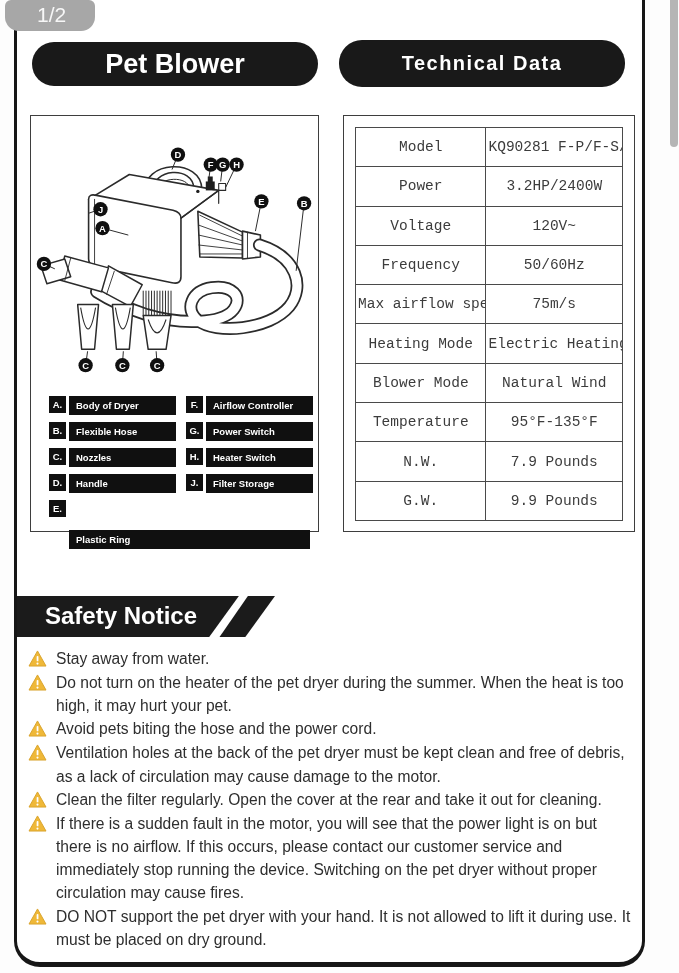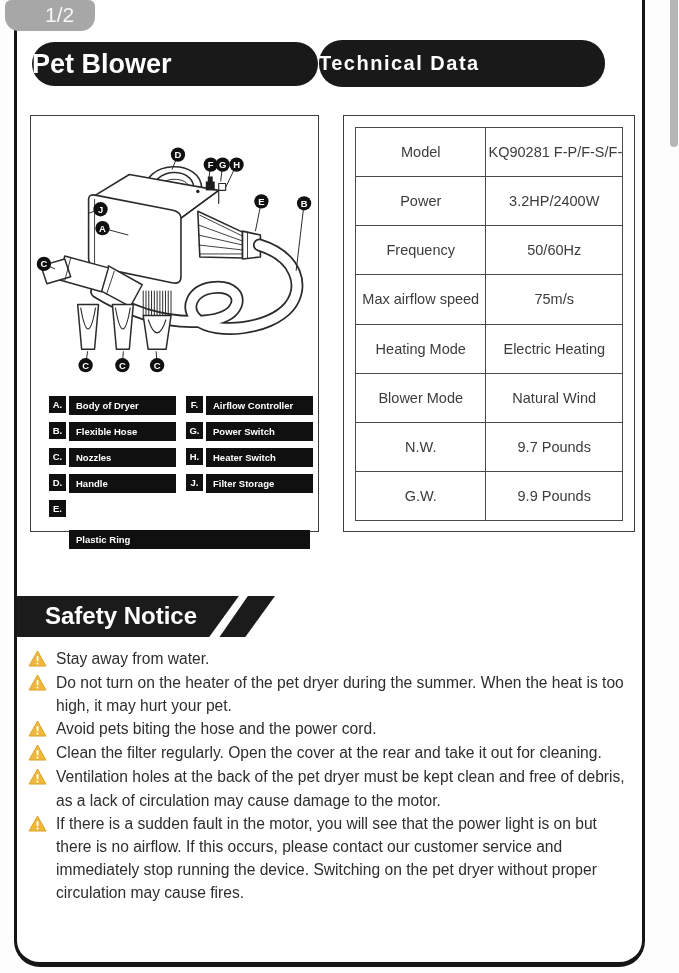--- a/index.html
+++ b/index.html
@@ -9,34 +9,34 @@
   }
   
   .page-card{
     position:absolute;left:14px;top:-26px;width:625px;height:985px;
     background:#fff;border:3px solid #161616;border-bottom-width:5px;
     border-radius:26px;box-sizing:content-box;
   }
   .page-badge{
     position:absolute;left:5px;top:0;width:90px;height:31px;
     background:#a7a7a7;border-radius:6px 6px 14px 14px;
-    color:#f7f7f7;font-size:21px;line-height:30px;padding-left:40px;
+    color:#f7f7f7;font-size:21px;line-height:30px;padding-left:32px;
     box-sizing:border-box;z-index:5;
   }
   .scroll-thumb{
     position:absolute;right:1px;top:-4px;width:8px;height:151px;
     background:#b5b5b5;border-radius:4px;z-index:6;
   }
   
   .pill{
     position:absolute;background:#191919;color:#fff;border-radius:23px;
-    display:flex;align-items:center;
+    display:flex;align-items:center;justify-content:center;
   }
   .pill-left{left:32px;top:42px;width:286px;height:44px;font-size:27px;font-weight:bold;}
-  .pill-right{left:319px;top:40px;width:286px;height:47px;font-size:20px;font-weight:600;letter-spacing:1.5px;}
+  .pill-right{left:339px;top:40px;width:286px;height:47px;font-size:20px;font-weight:600;letter-spacing:1.5px;}
   
   .diagram-box{
     position:absolute;left:30px;top:115px;width:289px;height:417px;
     border:1px solid #3e3e3e;box-sizing:border-box;background:#fff;
   }
   .device-svg{position:absolute;left:0;top:3px;}
   .legend{position:absolute;left:18px;top:280px;width:262px;height:128px;}
   .lrow{position:absolute;display:flex;gap:3px;height:17px;}
   .lchip{
     width:17px;height:17px;background:#101010;color:#fff;
@@ -44,21 +44,21 @@
   }
   .lbar{
     width:107px;height:19px;background:#101010;color:#fff;
     font-size:9.5px;font-weight:bold;display:flex;align-items:center;
     padding-left:7px;box-sizing:border-box;white-space:nowrap;
   }
   .lrow.full .lbar{width:241px;margin-top:30px;}
   
   .table-box{
     position:absolute;left:343px;top:115px;width:292px;height:417px;
-    border:1px solid #3e3e3e;box-sizing:border-box;background:#fff;
+    border:1px solid #3e3e3e;box-sizing:border-box;background:#fff;font-family:Liberation Mono, monospace;
   }
   table.tech{
     position:absolute;left:11px;top:11px;width:268px;height:394px;
     border-collapse:collapse;table-layout:fixed;
   }
   table.tech td{
     border:1px solid #4a4a4a;text-align:center;vertical-align:middle;
     font-size:14.5px;color:#3c3c3c;padding:0 2px;overflow:hidden;white-space:nowrap;
   }
   table.tech td.lbl{width:47%;}
@@ -225,38 +225,46 @@
     <tbody>
         <tr>
           <td class="lbl">Model</td>
           <td>KQ90281 F-P/F-S/F-B</td>
         </tr>
         <tr>
           <td class="lbl">Power</td>
           <td>3.2HP/2400W</td>
         </tr>
         <tr>
+          <td class="lbl">Voltage</td>
+          <td>120V~</td>
+        </tr>
+        <tr>
           <td class="lbl">Frequency</td>
           <td>50/60Hz</td>
         </tr>
         <tr>
           <td class="lbl">Max airflow speed</td>
           <td>75m/s</td>
         </tr>
         <tr>
           <td class="lbl">Heating Mode</td>
           <td>Electric Heating</td>
         </tr>
         <tr>
           <td class="lbl">Blower Mode</td>
           <td>Natural Wind</td>
         </tr>
         <tr>
+          <td class="lbl">Temperature</td>
+          <td>95°F-135°F</td>
+        </tr>
+        <tr>
           <td class="lbl">N.W.</td>
-          <td>9.7  Pounds</td>
+          <td>7.9  Pounds</td>
         </tr>
         <tr>
           <td class="lbl">G.W.</td>
           <td>9.9  Pounds</td>
         </tr>
       </tbody>
   </table>
 </div>
 
 <div class="safety-banner">
@@ -289,31 +297,39 @@
           <circle cx="10" cy="14.4" r="1.1" fill="#fff"></circle>
         </svg></span>
       <span class="stext">Avoid pets biting the hose and the power cord.</span>
     </div>
     <div class="sitem">
       <span class="sicon"><svg width="19" height="17" viewBox="0 0 20 18" xmlns="http://www.w3.org/2000/svg">
           <path d="M10 1 L19 17 L1 17 Z" fill="#efb838" stroke="#d9a32a" stroke-width="1" stroke-linejoin="round"></path>
           <rect x="9.1" y="6.3" width="1.9" height="5.6" rx="0.9" fill="#fff"></rect>
           <circle cx="10" cy="14.4" r="1.1" fill="#fff"></circle>
         </svg></span>
+      <span class="stext">Ventilation holes at the back of the pet dryer must be kept clean and free of debris, as a lack of circulation may cause damage to the motor.</span>
+    </div>
+    <div class="sitem">
+      <span class="sicon"><svg width="19" height="17" viewBox="0 0 20 18" xmlns="http://www.w3.org/2000/svg">
+          <path d="M10 1 L19 17 L1 17 Z" fill="#efb838" stroke="#d9a32a" stroke-width="1" stroke-linejoin="round"></path>
+          <rect x="9.1" y="6.3" width="1.9" height="5.6" rx="0.9" fill="#fff"></rect>
+          <circle cx="10" cy="14.4" r="1.1" fill="#fff"></circle>
+        </svg></span>
       <span class="stext">Clean the filter regularly. Open the cover at the rear and take it out for cleaning.</span>
     </div>
     <div class="sitem">
       <span class="sicon"><svg width="19" height="17" viewBox="0 0 20 18" xmlns="http://www.w3.org/2000/svg">
           <path d="M10 1 L19 17 L1 17 Z" fill="#efb838" stroke="#d9a32a" stroke-width="1" stroke-linejoin="round"></path>
           <rect x="9.1" y="6.3" width="1.9" height="5.6" rx="0.9" fill="#fff"></rect>
           <circle cx="10" cy="14.4" r="1.1" fill="#fff"></circle>
         </svg></span>
-      <span class="stext">Ventilation holes at the back of the pet dryer must be kept clean and free of debris, as a lack of circulation may cause damage to the motor.</span>
-    </div>
-    <div class="sitem">
-      <span class="sicon"><svg width="19" height="17" viewBox="0 0 20 18" xmlns="http://www.w3.org/2000/svg">
-          <path d="M10 1 L19 17 L1 17 Z" fill="#efb838" stroke="#d9a32a" stroke-width="1" stroke-linejoin="round"></path>
-          <rect x="9.1" y="6.3" width="1.9" height="5.6" rx="0.9" fill="#fff"></rect>
-          <circle cx="10" cy="14.4" r="1.1" fill="#fff"></circle>
-        </svg></span>
       <span class="stext">If there is a sudden fault in the motor, you will see that the power light is on but there is no airflow. If this occurs, please contact our customer service and immediately stop running the device. Switching on the pet dryer without proper circulation may cause fires.</span>
     </div>
+    <div class="sitem">
+      <span class="sicon"><svg width="19" height="17" viewBox="0 0 20 18" xmlns="http://www.w3.org/2000/svg">
+          <path d="M10 1 L19 17 L1 17 Z" fill="#efb838" stroke="#d9a32a" stroke-width="1" stroke-linejoin="round"></path>
+          <rect x="9.1" y="6.3" width="1.9" height="5.6" rx="0.9" fill="#fff"></rect>
+          <circle cx="10" cy="14.4" r="1.1" fill="#fff"></circle>
+        </svg></span>
+      <span class="stext">DO NOT support the pet dryer with your hand. It is not allowed to lift it during use. It must be placed on dry ground.</span>
+    </div>
   </div>
 
 </body></html>

